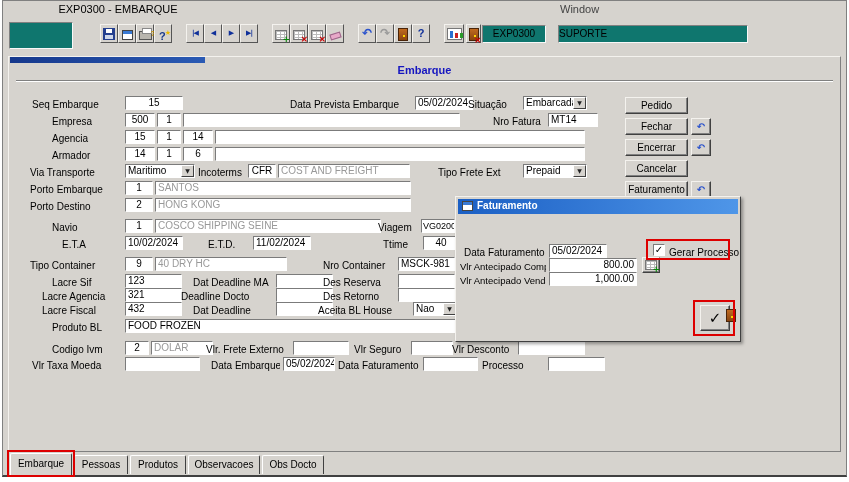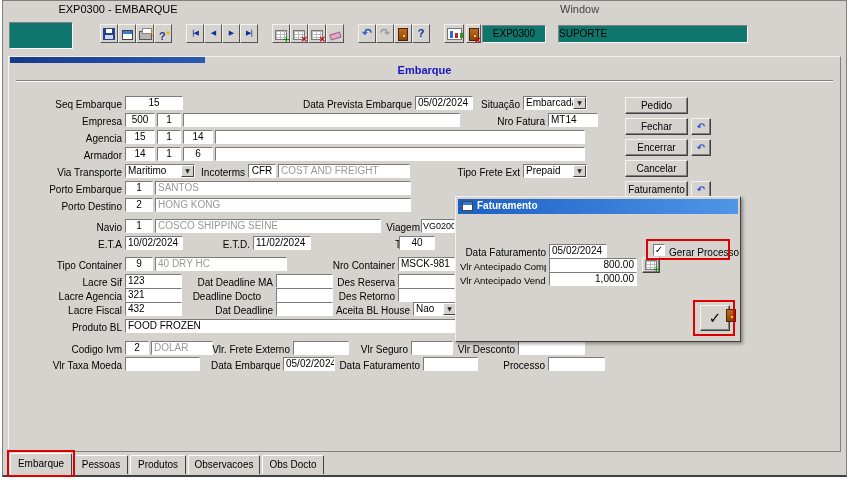--- a/index.html
+++ b/index.html
@@ -1,19 +1,19 @@
 <!DOCTYPE html>
 <html><head>
 <meta charset="utf-8">
 <style>
   *{margin:0;padding:0;box-sizing:border-box}
   html,body{width:849px;height:482px;overflow:hidden}
   body{position:relative;font-family:"Liberation Sans",sans-serif;font-size:10px;color:#000;background:#fff}
   .app{position:absolute;left:2px;top:0;width:845px;height:477px;background:#d6d3ce;border:1px solid #808080;border-bottom:2px solid #404040}
-  .lbl{position:absolute;height:13px;line-height:13px;font-size:10px;text-align:right;white-space:nowrap;overflow:hidden}
+  .lbl{position:absolute;height:13px;line-height:13px;font-size:10px;text-align:left;white-space:nowrap;overflow:hidden}
   .tb{position:absolute;height:14px;background:#fff;border:1px solid #7b7b7b;border-right-color:#fff;border-bottom-color:#fff;
       font-size:10px;line-height:12px;padding:0 2px;white-space:nowrap;overflow:hidden}
   .ctr{text-align:center}.rt{text-align:right}.muted{color:#999}
   .combo{padding-right:15px}
   .arrowbtn{position:absolute;top:0;right:0;width:13px;height:12px;background:#d6d3ce;border:1px solid;border-color:#fff #404040 #404040 #fff;
       font-size:6px;line-height:10px;text-align:center;color:#222;cursor:pointer}
   .btn{position:absolute;background:#d6d3ce;border:1px solid;border-color:#f4f2ee #404040 #404040 #f4f2ee;box-shadow:inset -1px -1px 0 #808080;
       font-size:10px;text-align:center;cursor:pointer}
   .sbtn{height:17px;line-height:15px}
   .tbtn{position:absolute;top:24px;width:18px;height:19px;background:#d6d3ce;border:1px solid;border-color:#f4f2ee #555 #555 #f4f2ee;
@@ -134,21 +134,21 @@
 <div class="tb ctr" style="left:125px;top:219px;width:28px">1</div>
 <div class="tb muted" style="left:155px;top:219px;width:226px">COSCO SHIPPING SEINE</div>
 <span class="lbl" style="left:378px;top:221px;width:42px">Viagem</span>
 <div class="tb" style="left:421px;top:219px;width:34px;font-size:9px;padding:0 1px">VG0200</div>
 
 <span class="lbl" style="left:62px;top:238px;width:60px">E.T.A</span>
 <div class="tb" style="left:125px;top:236px;width:58px">10/02/2024</div>
 <span class="lbl" style="left:208px;top:238px;width:42px">E.T.D.</span>
 <div class="tb" style="left:253px;top:236px;width:58px">11/02/2024</div>
 <span class="lbl" style="left:383px;top:238px;width:37px">Ttime</span>
-<div class="tb ctr" style="left:399px;top:236px;width:36px">40</div>
+<div class="tb ctr" style="left:423px;top:236px;width:36px">40</div>
 
 <span class="lbl" style="left:30px;top:259px;width:92px">Tipo Container</span>
 <div class="tb ctr" style="left:125px;top:257px;width:28px">9</div>
 <div class="tb muted" style="left:155px;top:257px;width:132px">40 DRY HC</div>
 <span class="lbl" style="left:323px;top:259px;width:72px">Nro Container</span>
 <div class="tb" style="left:398px;top:257px;width:57px">MSCK-981</div>
 
 <span class="lbl" style="left:52px;top:276px;width:70px">Lacre Sif</span>
 <div class="tb" style="left:125px;top:274px;width:57px">123</div>
 <span class="lbl" style="left:193px;top:276px;width:80px">Dat Deadline MA</span>

